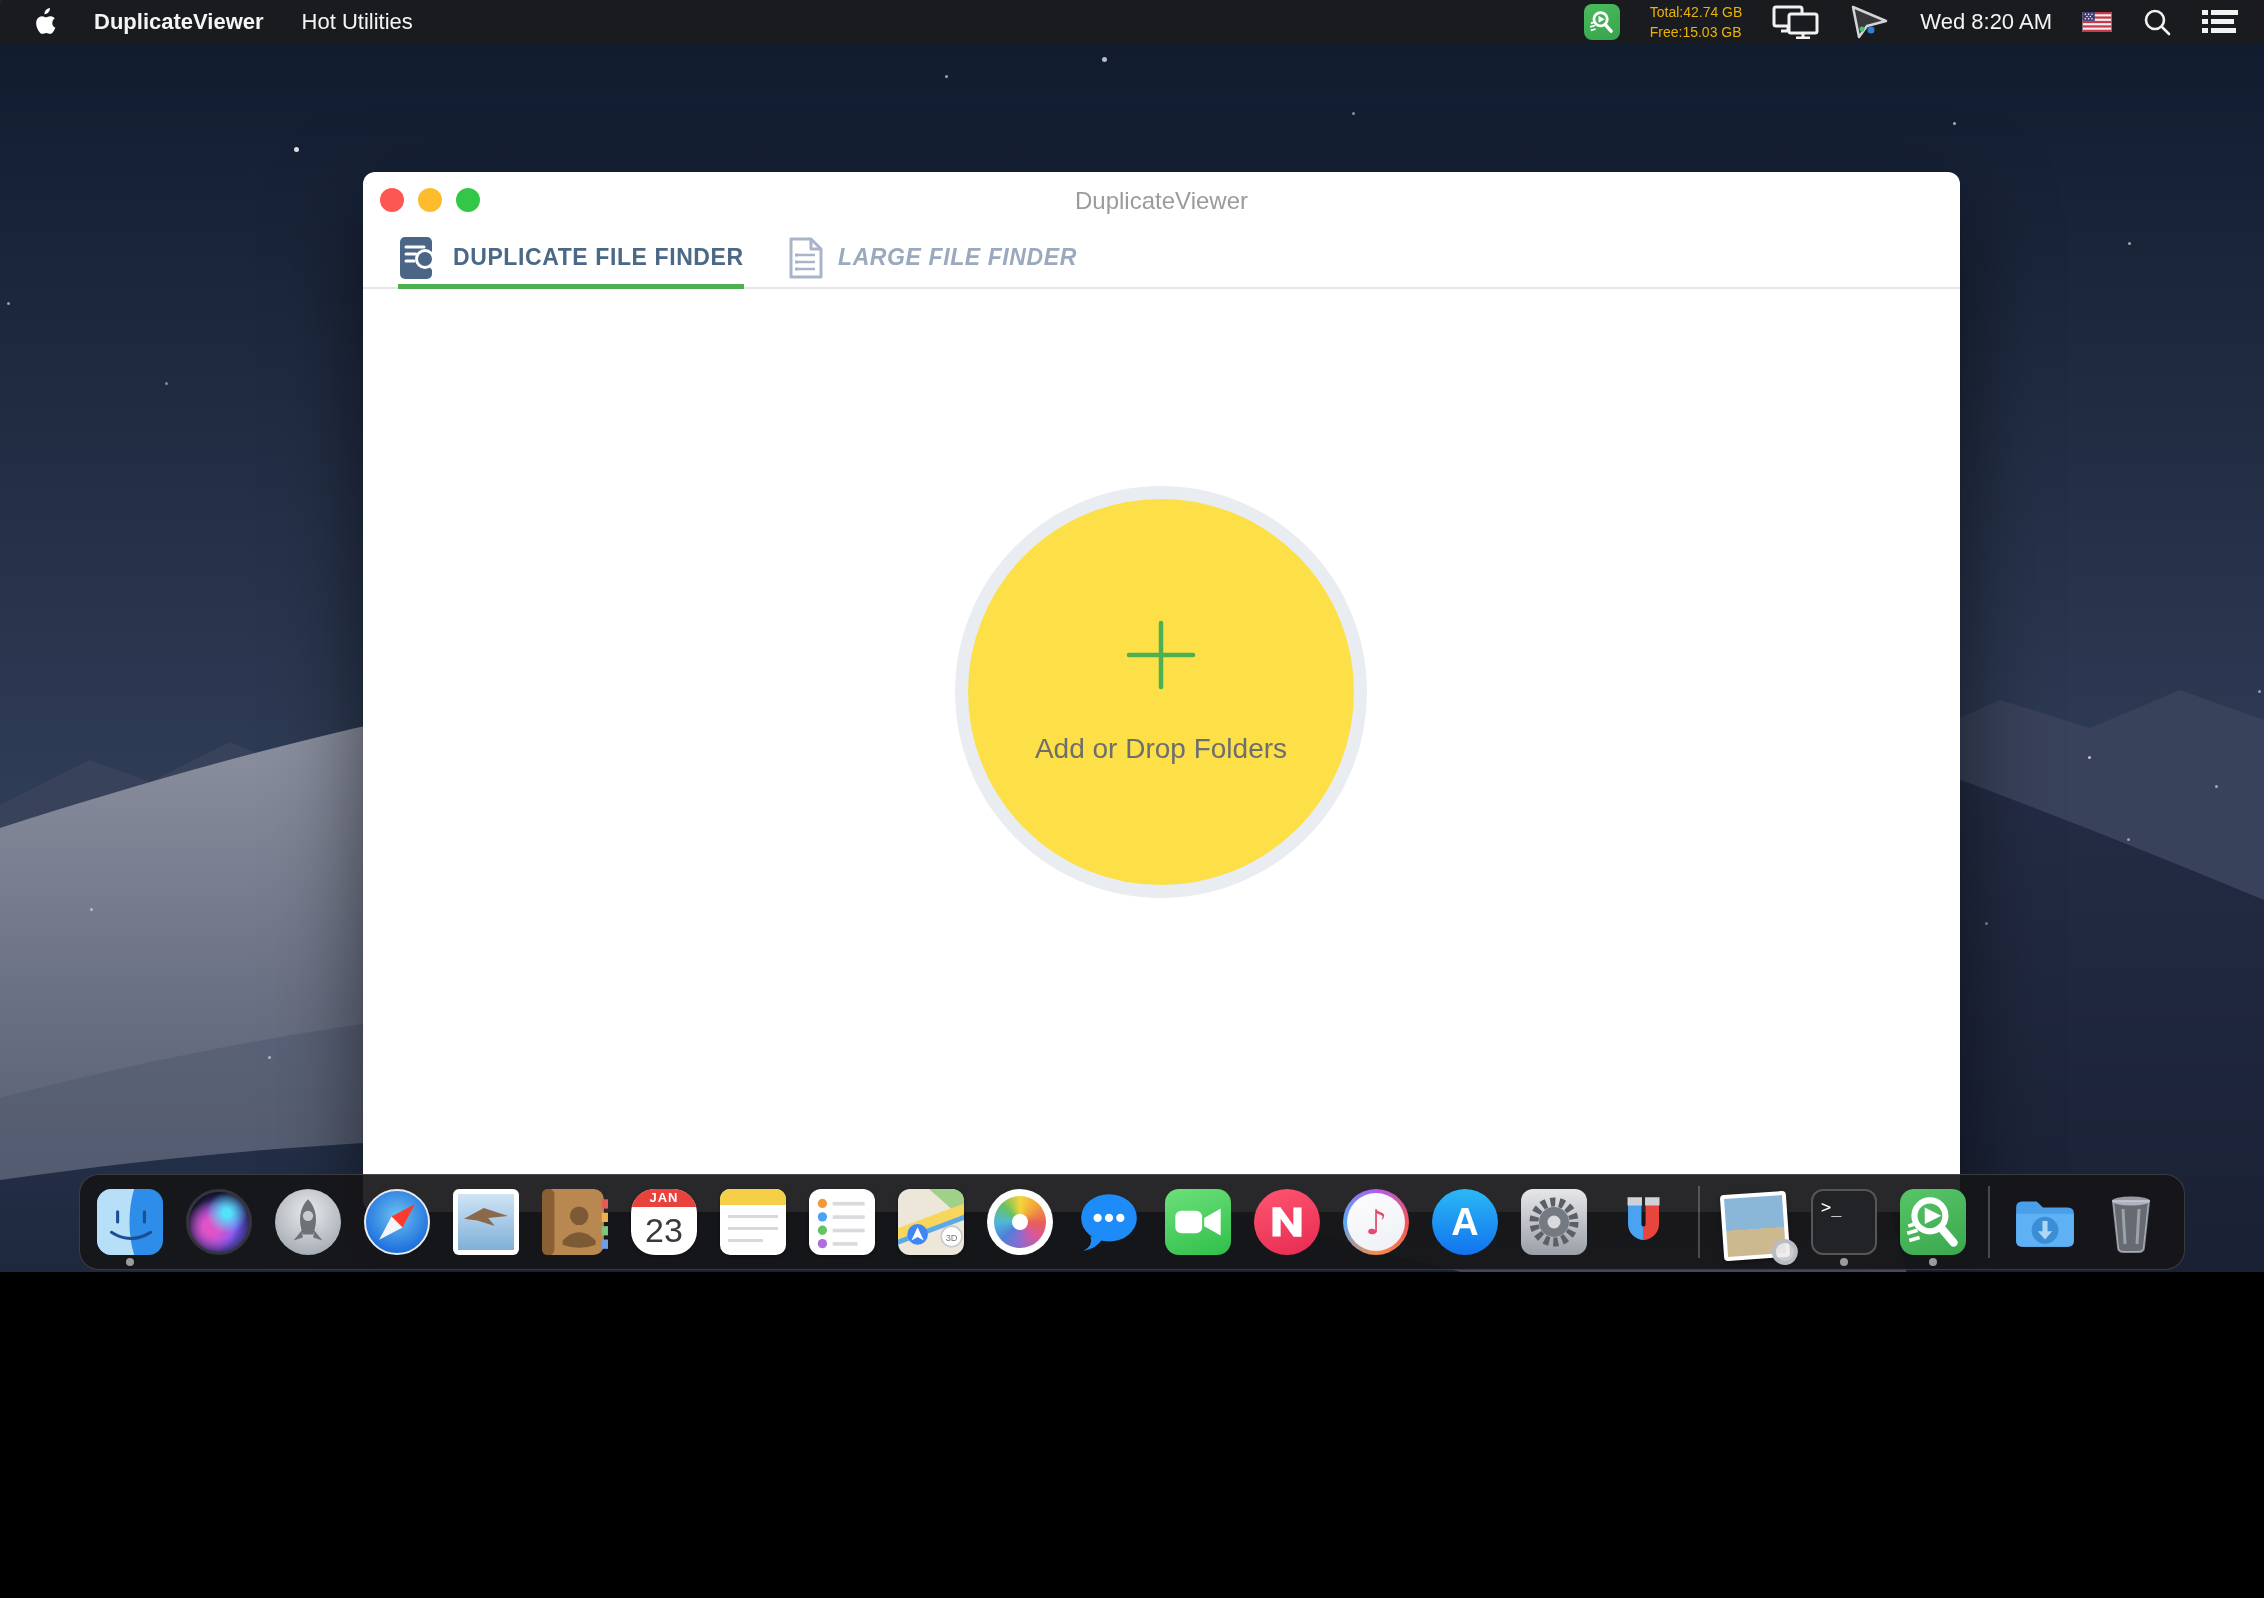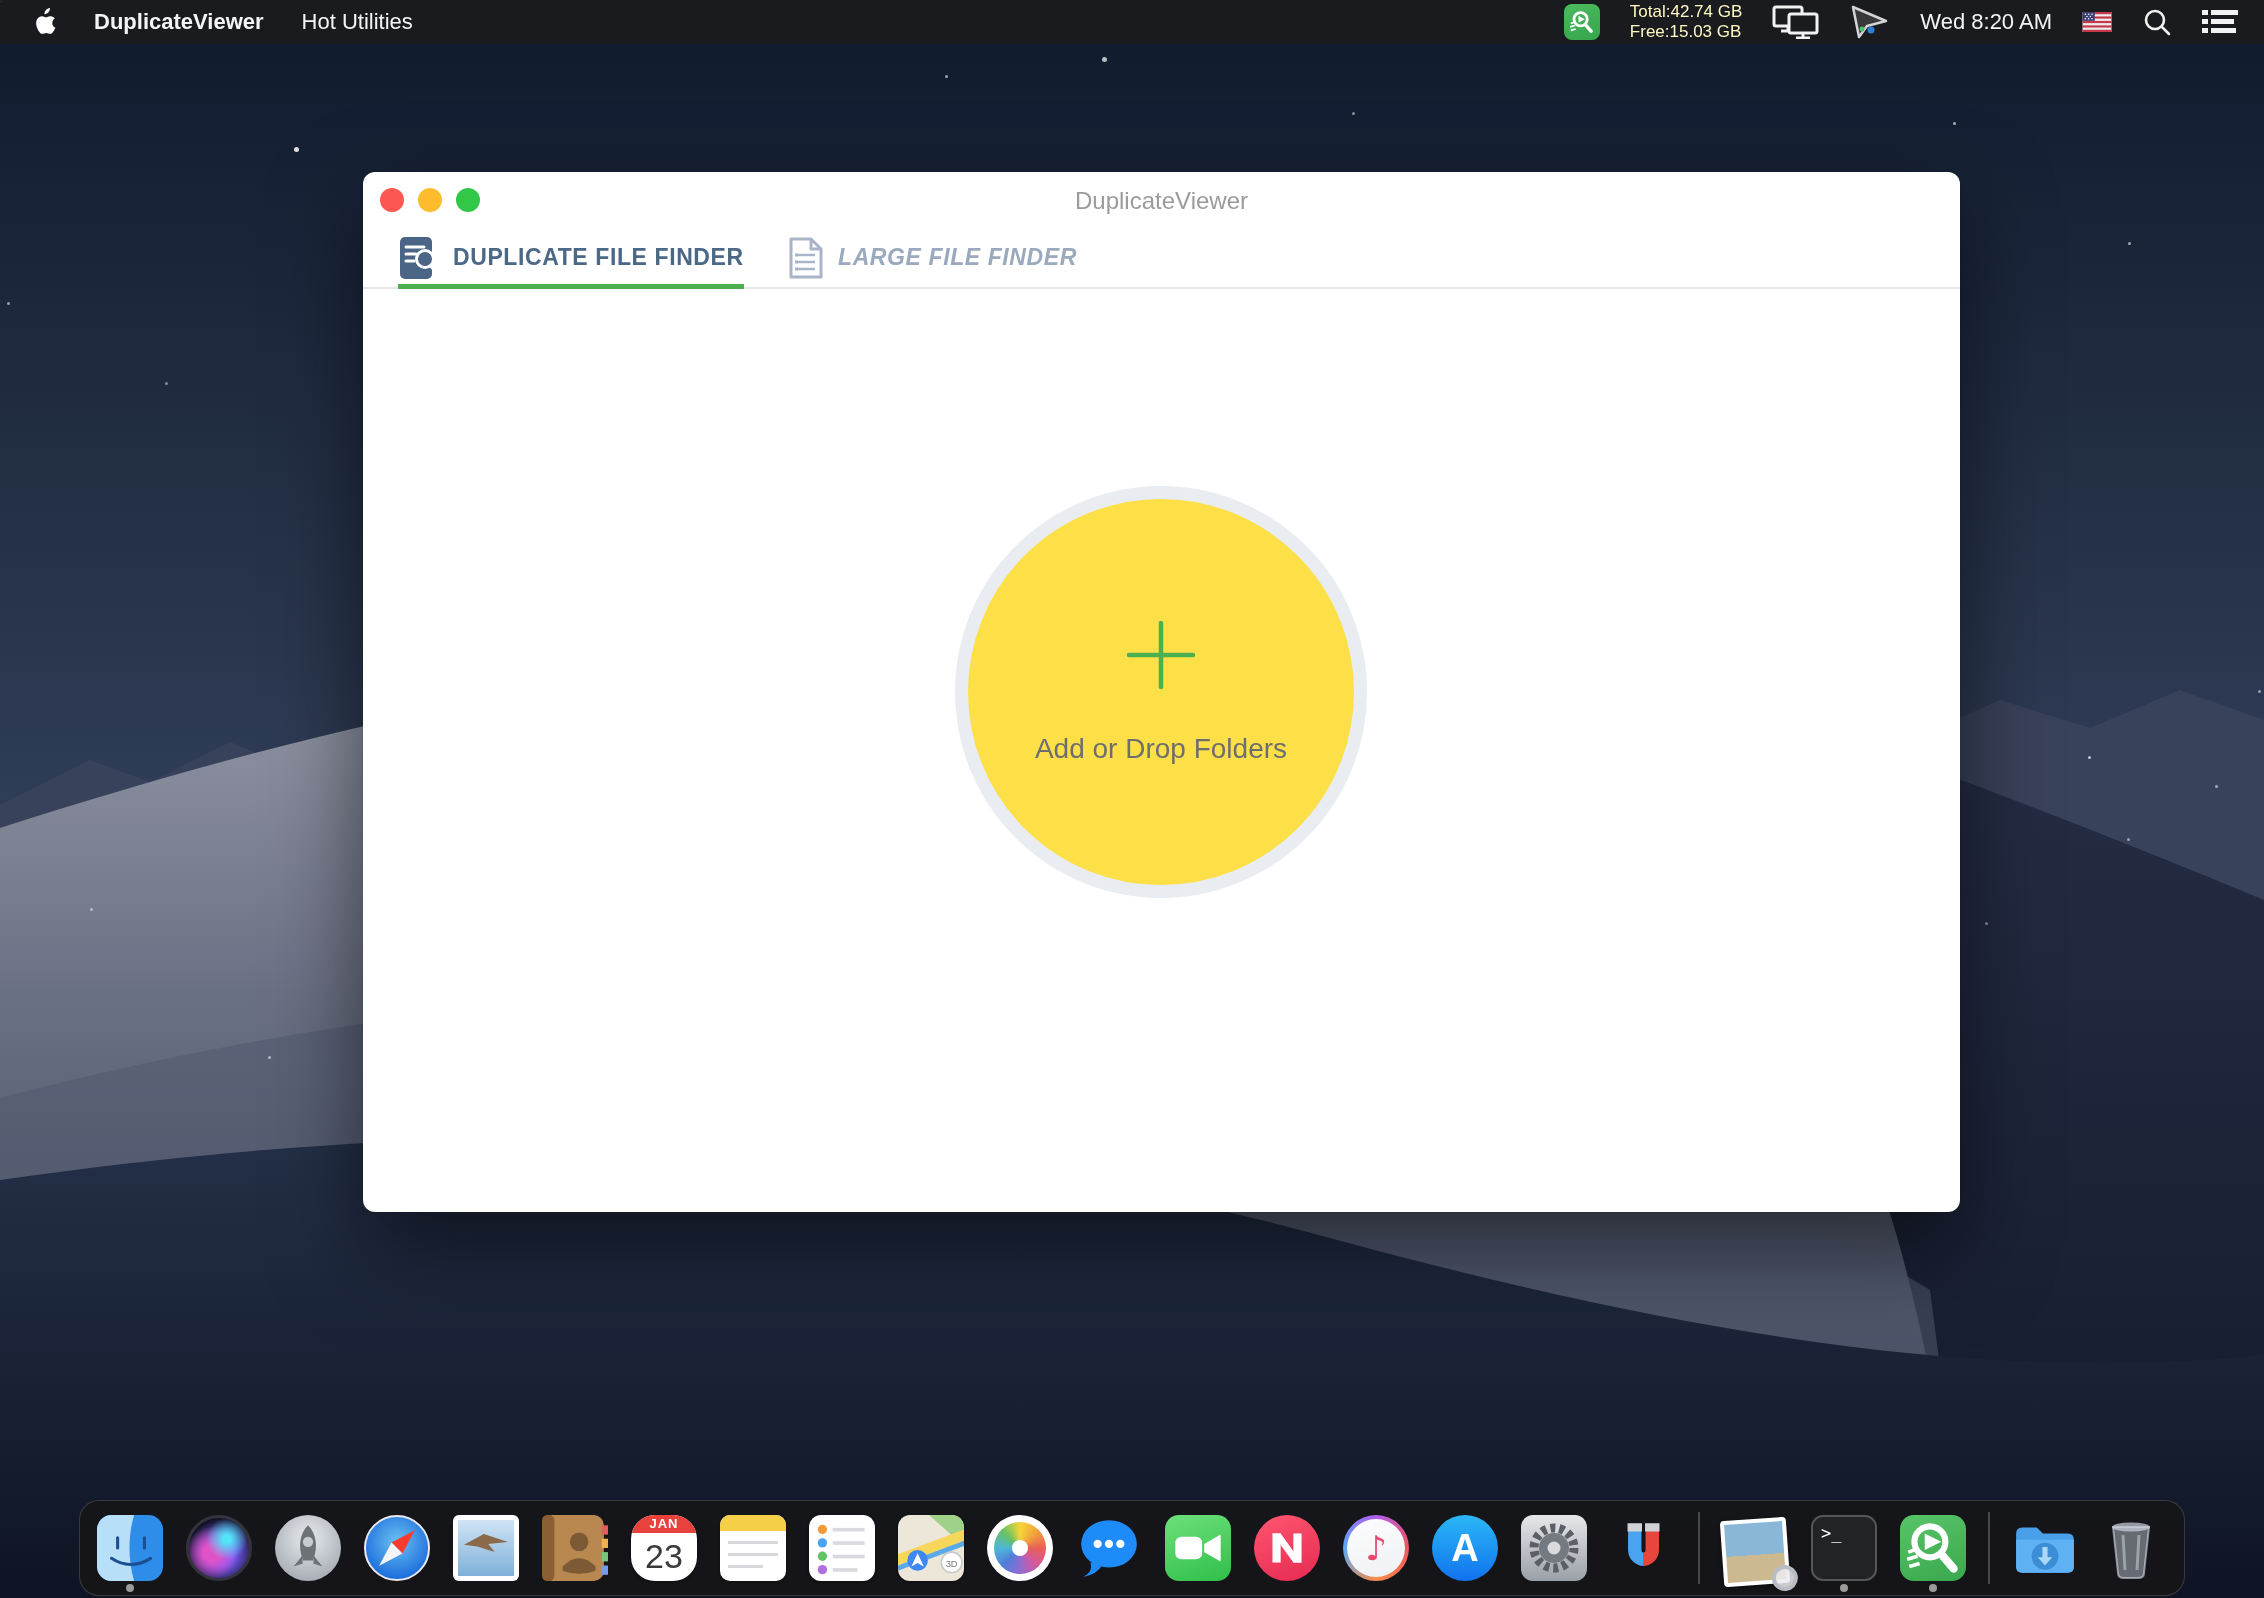--- a/index.html
+++ b/index.html
@@ -1,17 +1,17 @@
 <!DOCTYPE html>
 <html><head>
 <meta charset="utf-8">
 <style>
   html,body{margin:0;padding:0;background:#000;}
   *{box-sizing:border-box;}
-  .desktop{position:relative;width:2264px;height:1598px;overflow:hidden;
+  .desktop{position:relative;width:2264px;height:1272px;overflow:hidden;
     font-family:"Liberation Sans",sans-serif;-webkit-font-smoothing:antialiased;}
   
   .wallpaper{position:absolute;inset:0;}
   .stars{position:absolute;top:0;left:0;width:3px;height:3px;border-radius:50%;
     box-shadow:
       295px 148px 0 1px rgba(255,255,255,.85), 425px 268px 0 0 rgba(255,255,255,.55),
       648px 200px 0 0 rgba(255,255,255,.5), 945px 75px 0 0 rgba(255,255,255,.6),
       1103px 58px 0 1px rgba(255,255,255,.7), 1352px 112px 0 0 rgba(255,255,255,.5),
       1588px 652px 0 1px rgba(255,255,255,.8), 1713px 751px 0 0 rgba(255,255,255,.6),
       1953px 122px 0 0 rgba(255,255,255,.65), 2128px 242px 0 0 rgba(255,255,255,.6),
@@ -25,21 +25,21 @@
     background:#fff;}
   
   .menubar{position:absolute;left:0;top:0;width:100%;height:44px;
     background:rgba(26,27,30,.96);display:flex;align-items:center;
     color:#f4f4f6;font-size:22px;z-index:40;}
   .mb-left{display:flex;align-items:center;gap:38px;padding-left:32px;}
   .mb-appname{font-weight:700;}
   .mb-right{margin-left:auto;display:flex;align-items:center;gap:30px;padding-right:26px;}
   .mb-dvicon{width:36px;height:36px;border-radius:8px;background:linear-gradient(160deg,#4cbb5d,#35a44c);
     display:flex;align-items:center;justify-content:center;}
-  .gbtext{color:#fef9c3;font-size:17px;line-height:20px;white-space:nowrap;}
+  .gbtext{color:#eab308;font-size:14px;line-height:20px;white-space:nowrap;}
   .mb-clock{font-size:22px;white-space:nowrap;}
   
   .window{position:absolute;left:363px;top:172px;width:1597px;height:1040px;background:#fff;
     border-radius:12px;box-shadow:0 36px 90px rgba(0,0,0,.55),0 0 1px rgba(0,0,0,.4);z-index:20;}
   .titlebar{position:absolute;left:0;top:0;right:0;height:56px;}
   .traffic{position:absolute;left:17px;top:16px;display:flex;gap:14px;}
   .tl{width:24px;height:24px;border-radius:50%;}
   .tl.red{background:#fc5753;} .tl.yellow{background:#fdbc2e;} .tl.green{background:#33c748;}
   .wtitle{position:absolute;left:0;right:0;top:15px;text-align:center;color:#9b9b9b;font-size:24px;}
   .tabbar{position:absolute;left:0;right:0;top:56px;height:61px;border-bottom:2px solid #e6e6ea;}

